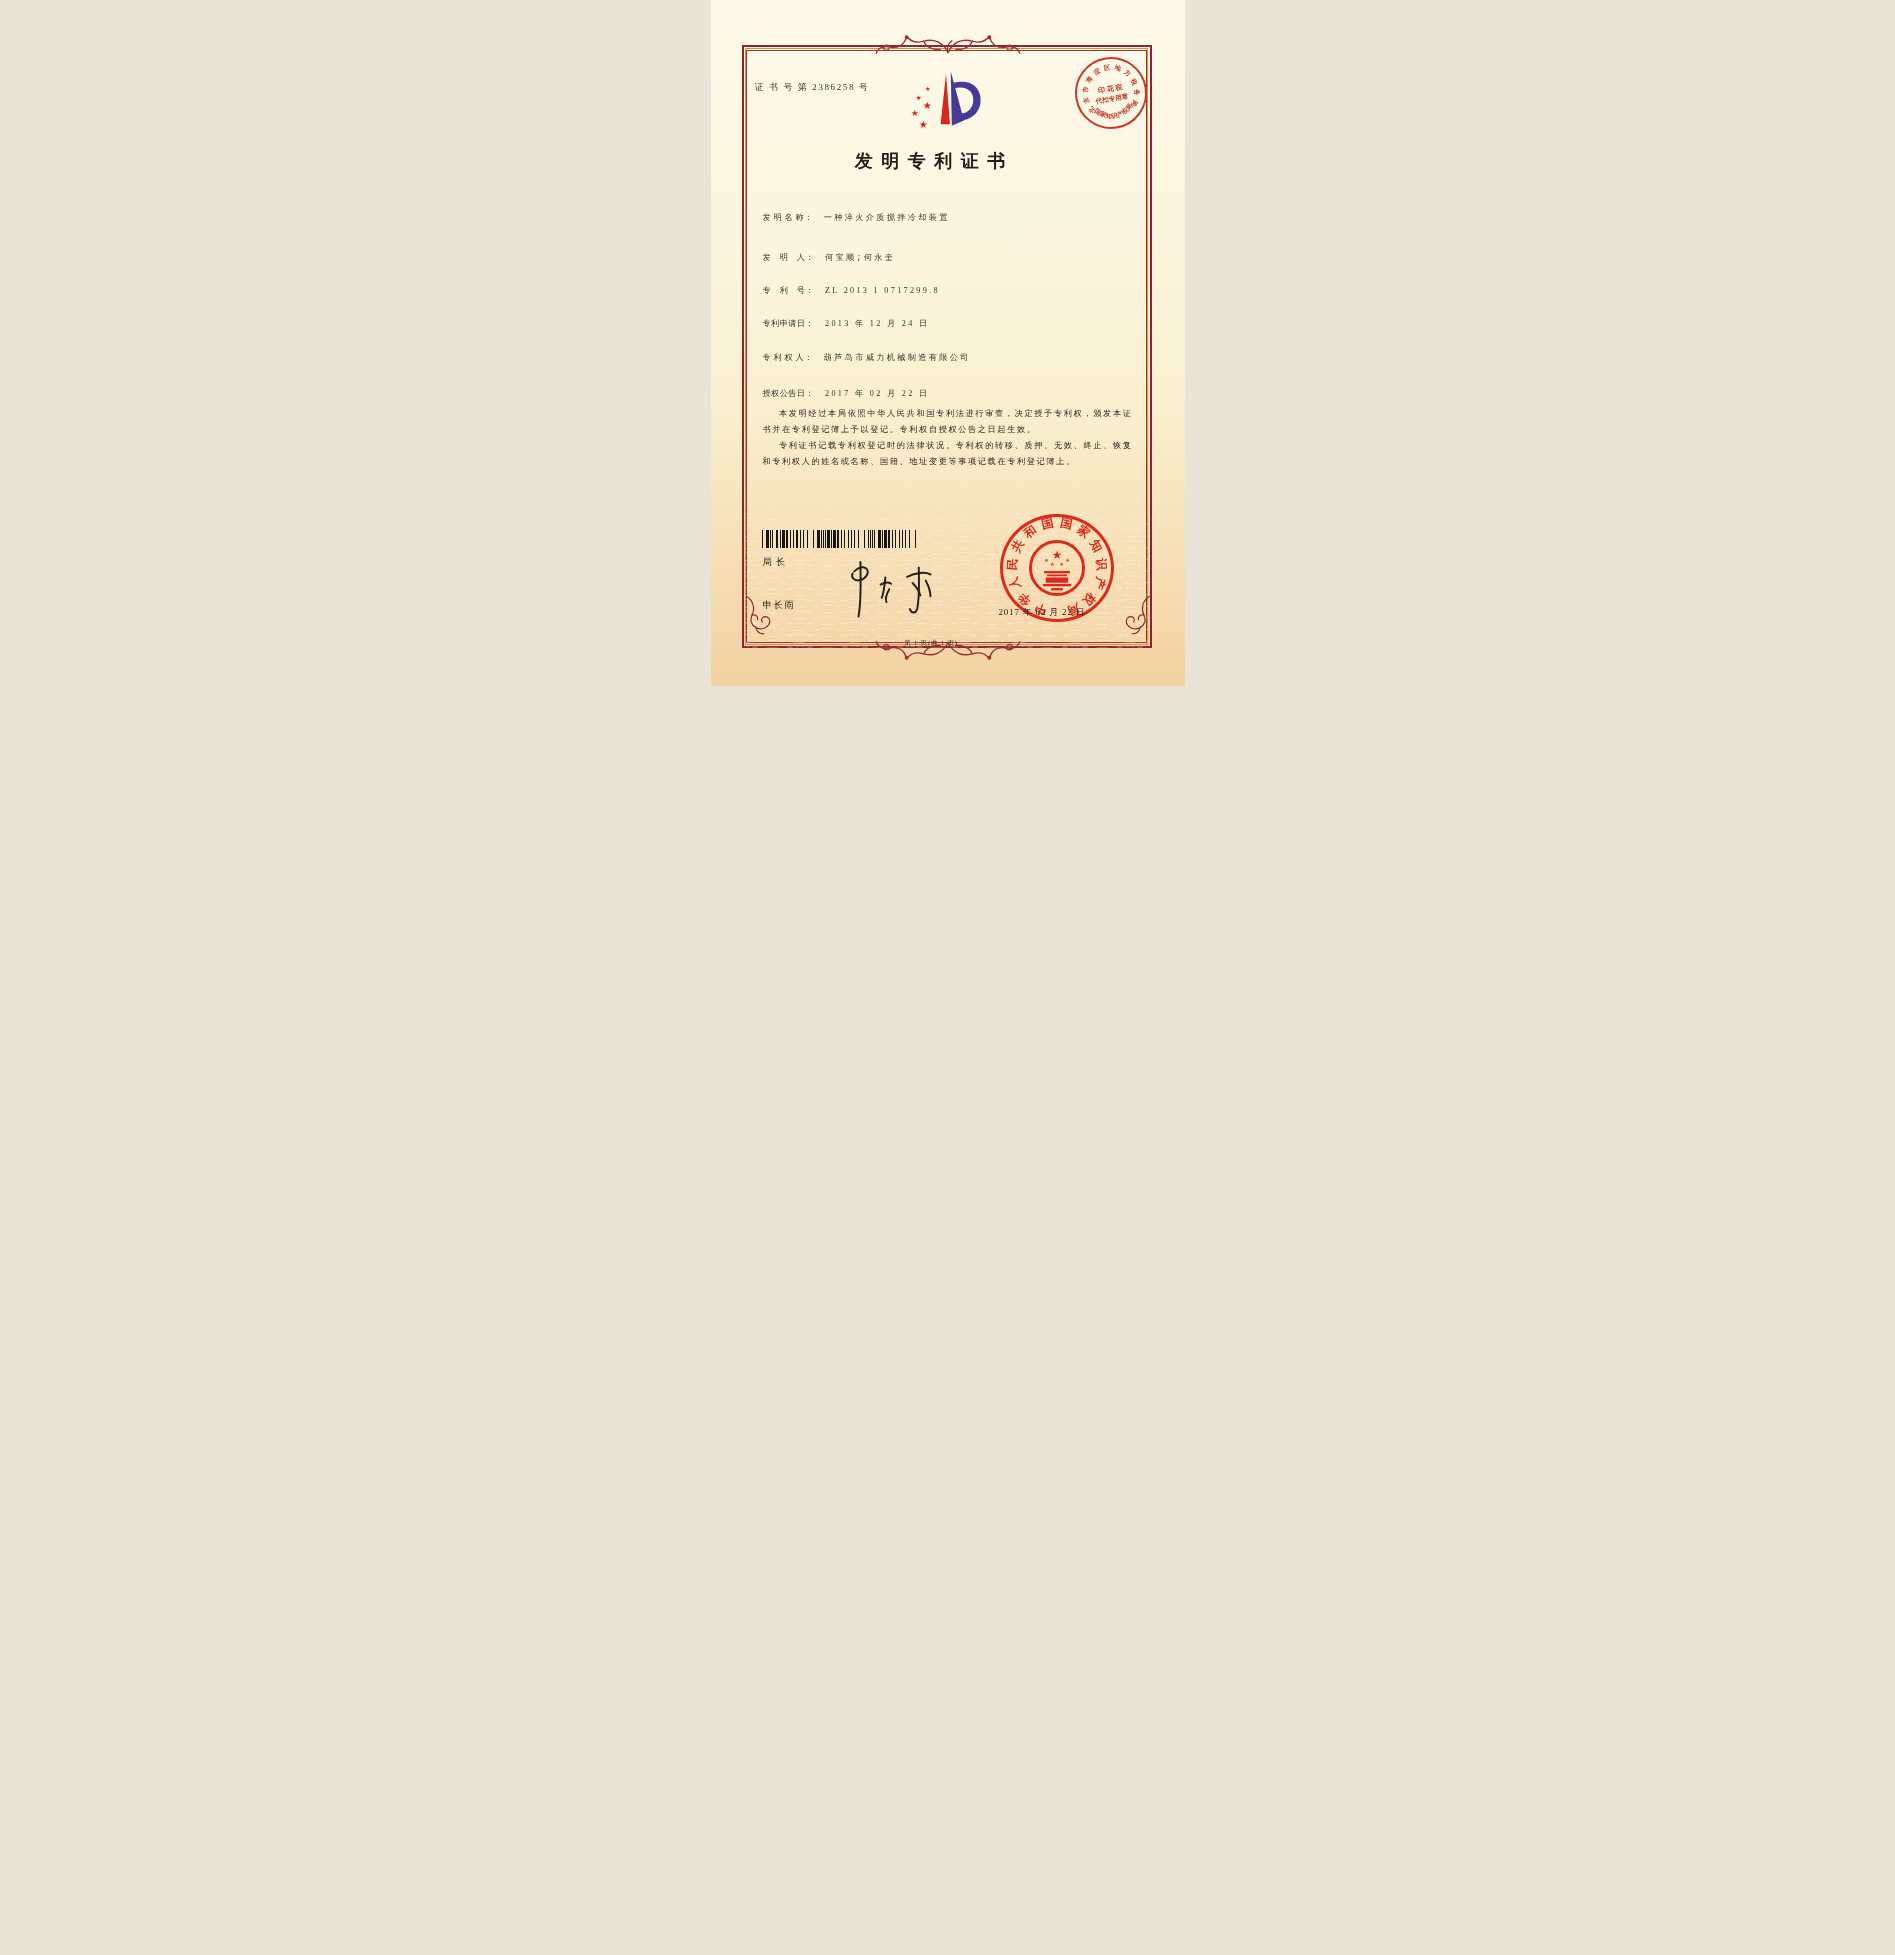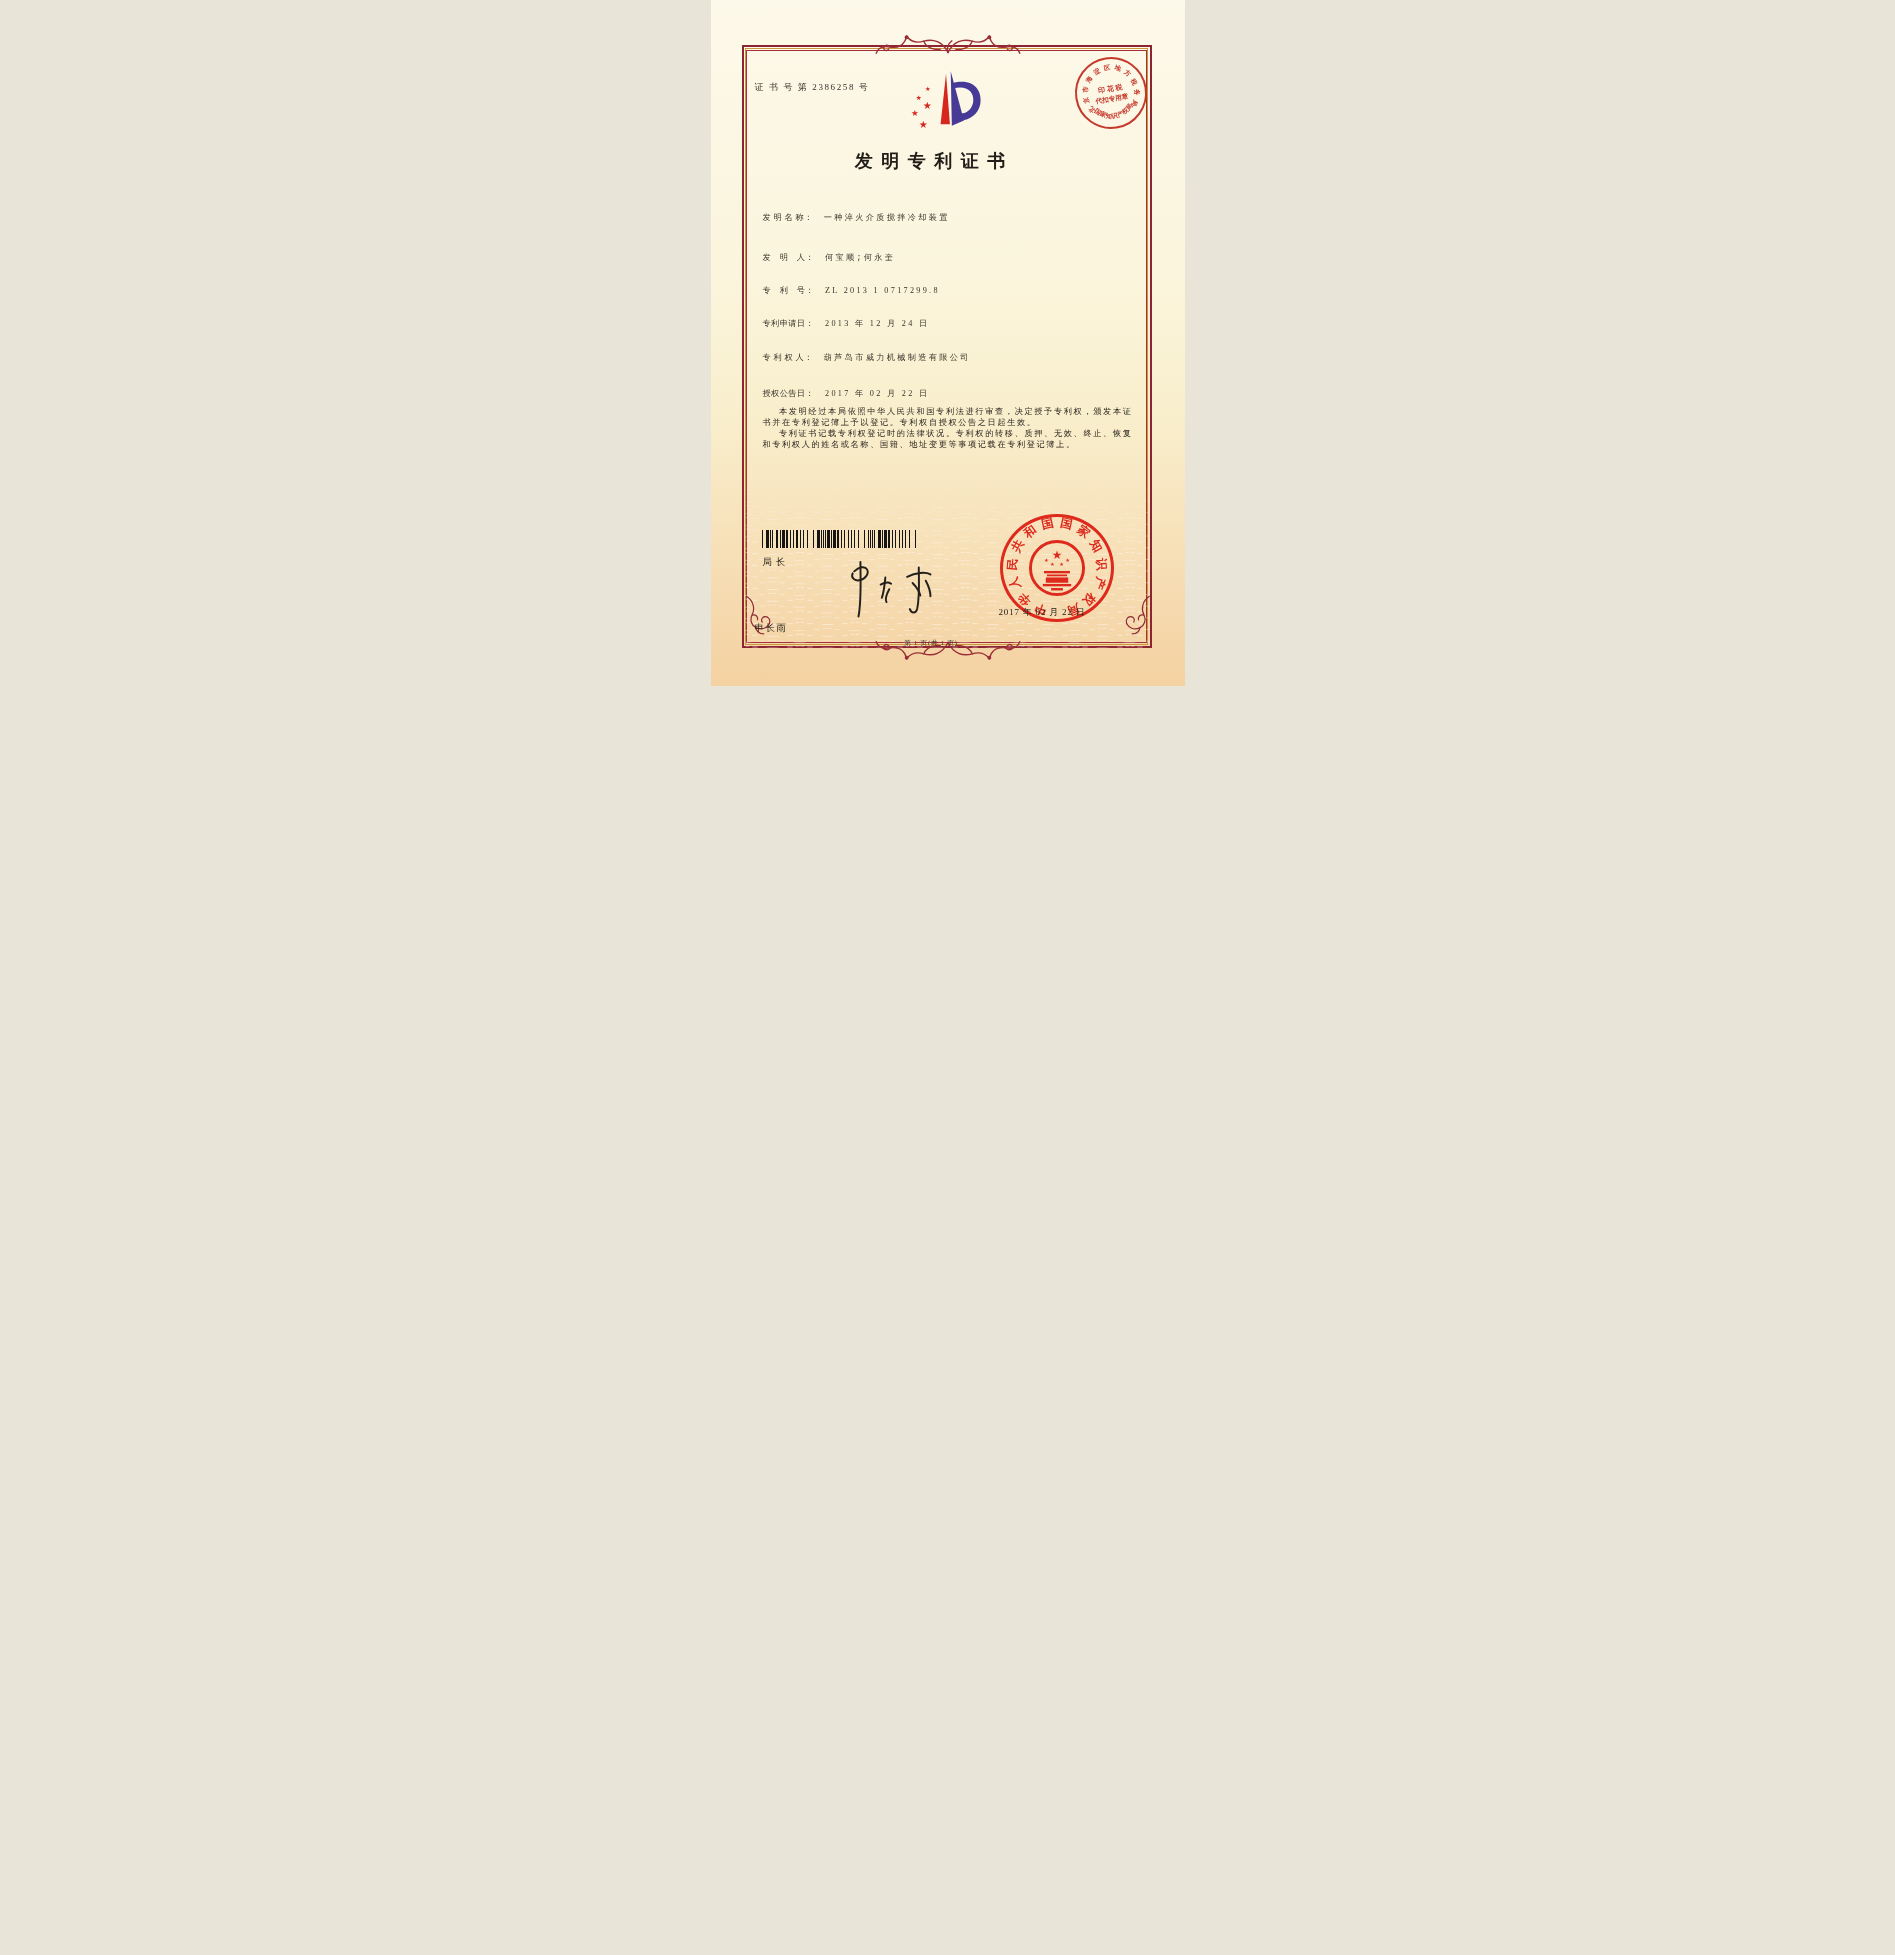--- a/index.html
+++ b/index.html
@@ -40,28 +40,28 @@
     position:absolute;left:0;right:33px;top:149px;text-align:center;z-index:3;
     font-size:18px;font-weight:bold;letter-spacing:2px;color:#211d18;
   }
   
   .field{position:absolute;left:52px;z-index:3;font-size:8.2px;color:#3a342c;white-space:nowrap;}
   .field .lab{display:inline-block;min-width:41px;letter-spacing:0.4px;text-align:center;}
   .field .val{margin-left:11px;letter-spacing:2.3px;}
   .f0{top:212px;} .f1{top:252px;font-family:Liberation Mono, monospace;} .f2{top:285px;} .f3{top:318px;} .f4{top:352px;} .f5{top:388px;}
   
   .body-text{position:absolute;left:52px;right:52px;top:406px;z-index:3;}
-  .body-text p{margin:0;font-size:8.2px;line-height:11px;letter-spacing:1.6px;text-align:justify;text-indent:2em;color:#2b2620;}
+  .body-text p{margin:0;font-size:8.2px;line-height:16px;letter-spacing:1.6px;text-align:justify;text-indent:2em;color:#2b2620;}
   
   .barcode{
     position:absolute;left:51px;top:530px;width:156px;height:18px;z-index:3;
     background:repeating-linear-gradient(90deg,#171513 0 1.2px,transparent 1.2px 2px,#171513 2px 2.3px,transparent 2.3px 3.9px,#171513 3.9px 5.5px,transparent 5.5px 6.3px,#171513 6.3px 6.6px,transparent 6.6px 7.8px,#171513 7.8px 8.6px,transparent 8.6px 10.2px);
   }
   .juzhang{position:absolute;left:52px;top:556px;font-size:9.4px;letter-spacing:3.9px;color:#262219;z-index:3;font-family:"Liberation Sans","DejaVu Sans",sans-serif;}
-  .juzhang-name{position:absolute;left:44px;top:599px;font-size:9.4px;letter-spacing:1.6px;color:#262219;z-index:3;font-family:"Liberation Sans","DejaVu Sans",sans-serif;margin-top:23px;}
+  .juzhang-name{position:absolute;left:52px;top:599px;font-size:9.4px;letter-spacing:1.6px;color:#262219;z-index:3;font-family:"Liberation Sans","DejaVu Sans",sans-serif;}
   .signature{position:absolute;left:115px;top:555px;width:121px;height:70px;z-index:4;}
   .seal{
     position:absolute;left:289px;top:514px;width:114px;height:108px;z-index:3;
     border:3.5px solid #dd2a1c;border-radius:50%;box-sizing:border-box;color:#dd2a1c;
   }
   .seal .arc-text{font-size:12px;font-weight:bold;}
   .seal-emblem{position:absolute;left:50%;top:50%;transform:translate(-50%,-50%);}
   .seal-date{position:absolute;left:288px;top:606px;z-index:5;font-size:9px;letter-spacing:0.8px;color:#24211c;}
   .footer{position:absolute;left:0;right:33px;top:639px;text-align:center;font-size:6.6px;letter-spacing:0.8px;color:#33302a;z-index:3;}
   .arc-text{position:absolute;inset:0;}

